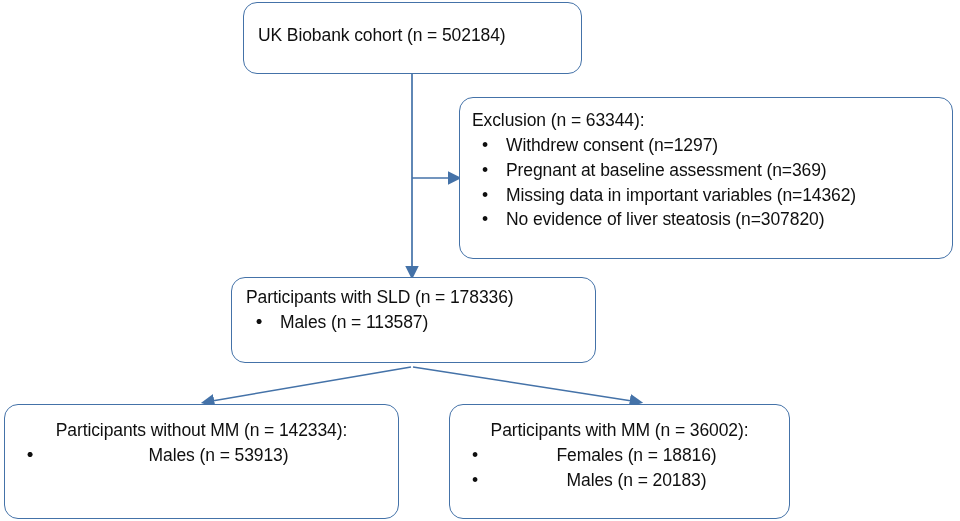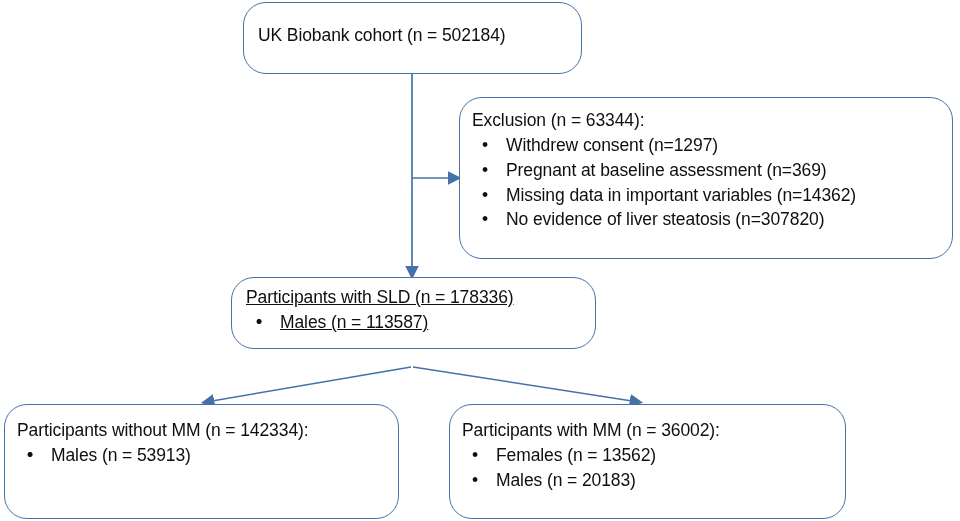--- a/index.html
+++ b/index.html
@@ -25,21 +25,21 @@
     top: 0;
     width: 960px;
     height: 521px;
     pointer-events: none;
   }
   .node {
     position: absolute;
     box-sizing: border-box;
     background: #ffffff;
     border: 1.6px solid #4472a8;
-    border-radius: 23px;
+    border-radius: 14px;
     padding: 0;
   }
   .node-body {
     padding: 7px 12px 7px 14px;
   }
   .node-title {
     font-size: 17.5px;
     line-height: 1.42;
     white-space: nowrap;
     letter-spacing: -0.1px;
@@ -63,25 +63,25 @@
     top: 0;
     font-size: 17.5px;
     line-height: 1.42;
   }
 
   
   #node-cohort     { left: 243px; top: 2px;   width: 339px; height: 72px; }
   #node-cohort .node-body { padding-top: 20px; }
   #node-exclusion  { left: 459px; top: 97px;  width: 494px; height: 162px; }
   #node-exclusion .node-body { padding-top: 10px; padding-left: 12px; }
-  #node-sld        { left: 231px; top: 277px; width: 365px; height: 72px; text-decoration: underline; }
+  #node-sld        { left: 231px; top: 277px; width: 365px; height: 86px; }
   #node-sld .node-body { padding-top: 7px; }
   #node-without-mm { left: 4px;   top: 404px; width: 395px; height: 115px; }
-  #node-without-mm .node-body { padding-top: 13px; padding-left: 12px; }
-  #node-with-mm    { left: 449px; top: 404px; width: 397px; height: 115px; }
+  #node-without-mm .node-body { padding-top: 13px; padding-left: 12px; text-align: center; }
+  #node-with-mm    { left: 449px; top: 404px; width: 341px; height: 115px; text-align: center; }
   #node-with-mm .node-body { padding-top: 13px; padding-left: 12px; }
 </style>
 </head>
 <body>
 
 <div id="flowchart">
 
   <svg class="edges" width="960" height="521" viewBox="0 0 960 521">
     <defs>
       <marker id="arrow-down" markerWidth="10" markerHeight="10" refX="1.2" refY="4" orient="auto" markerUnits="strokeWidth">
@@ -163,21 +163,21 @@
       </ul>
     </div>
   </div>
 
   <div class="node" id="node-with-mm">
     <div class="node-body">
       <div class="node-title">Participants with MM (n = 36002):</div>
       <ul class="node-list">
         <li>
           <span class="bullet">•</span>
-          <span>Females (n = 13562)</span>
+          <span>Females (n = 18816)</span>
         </li>
         <li>
           <span class="bullet">•</span>
           <span>Males (n = 20183)</span>
         </li>
       </ul>
     </div>
   </div>
 
 </div>

